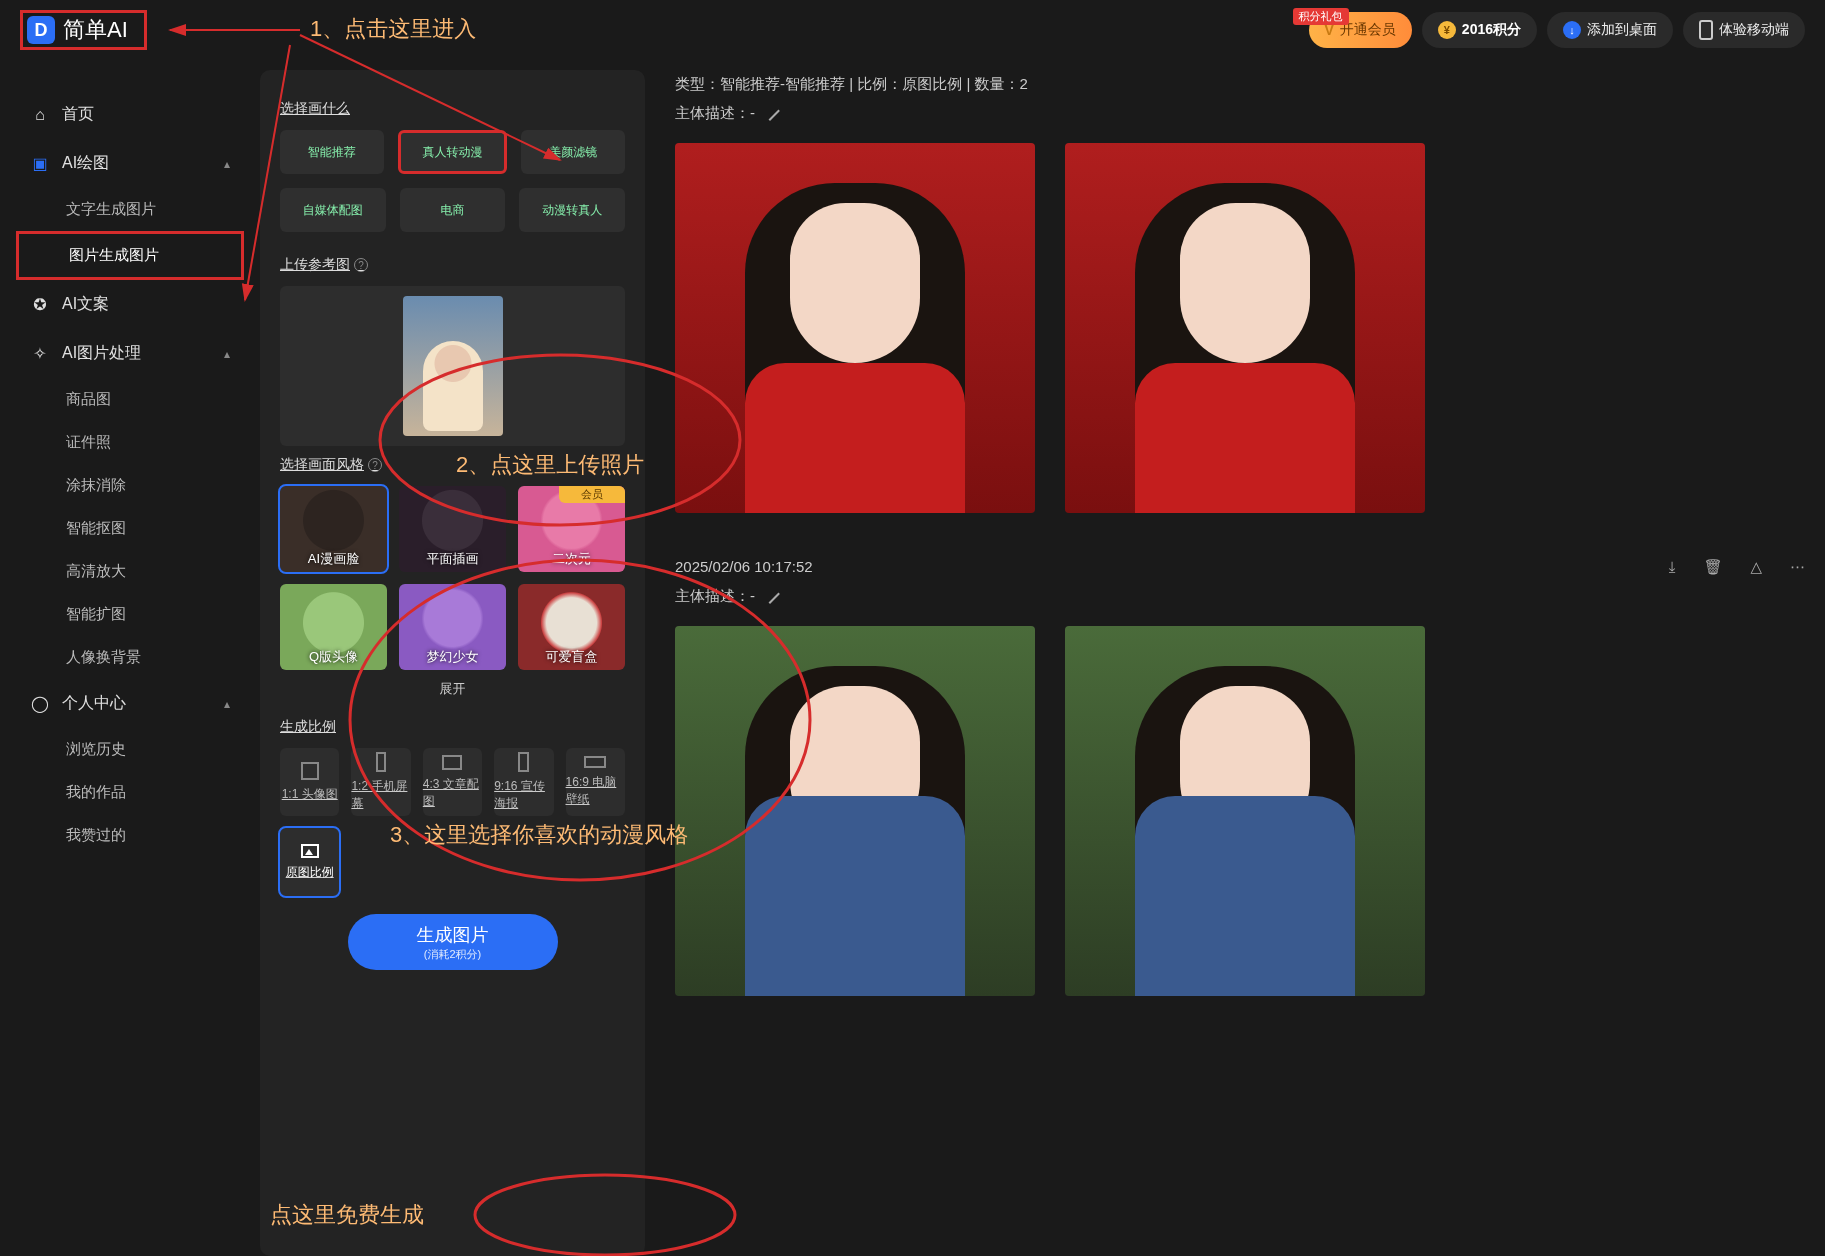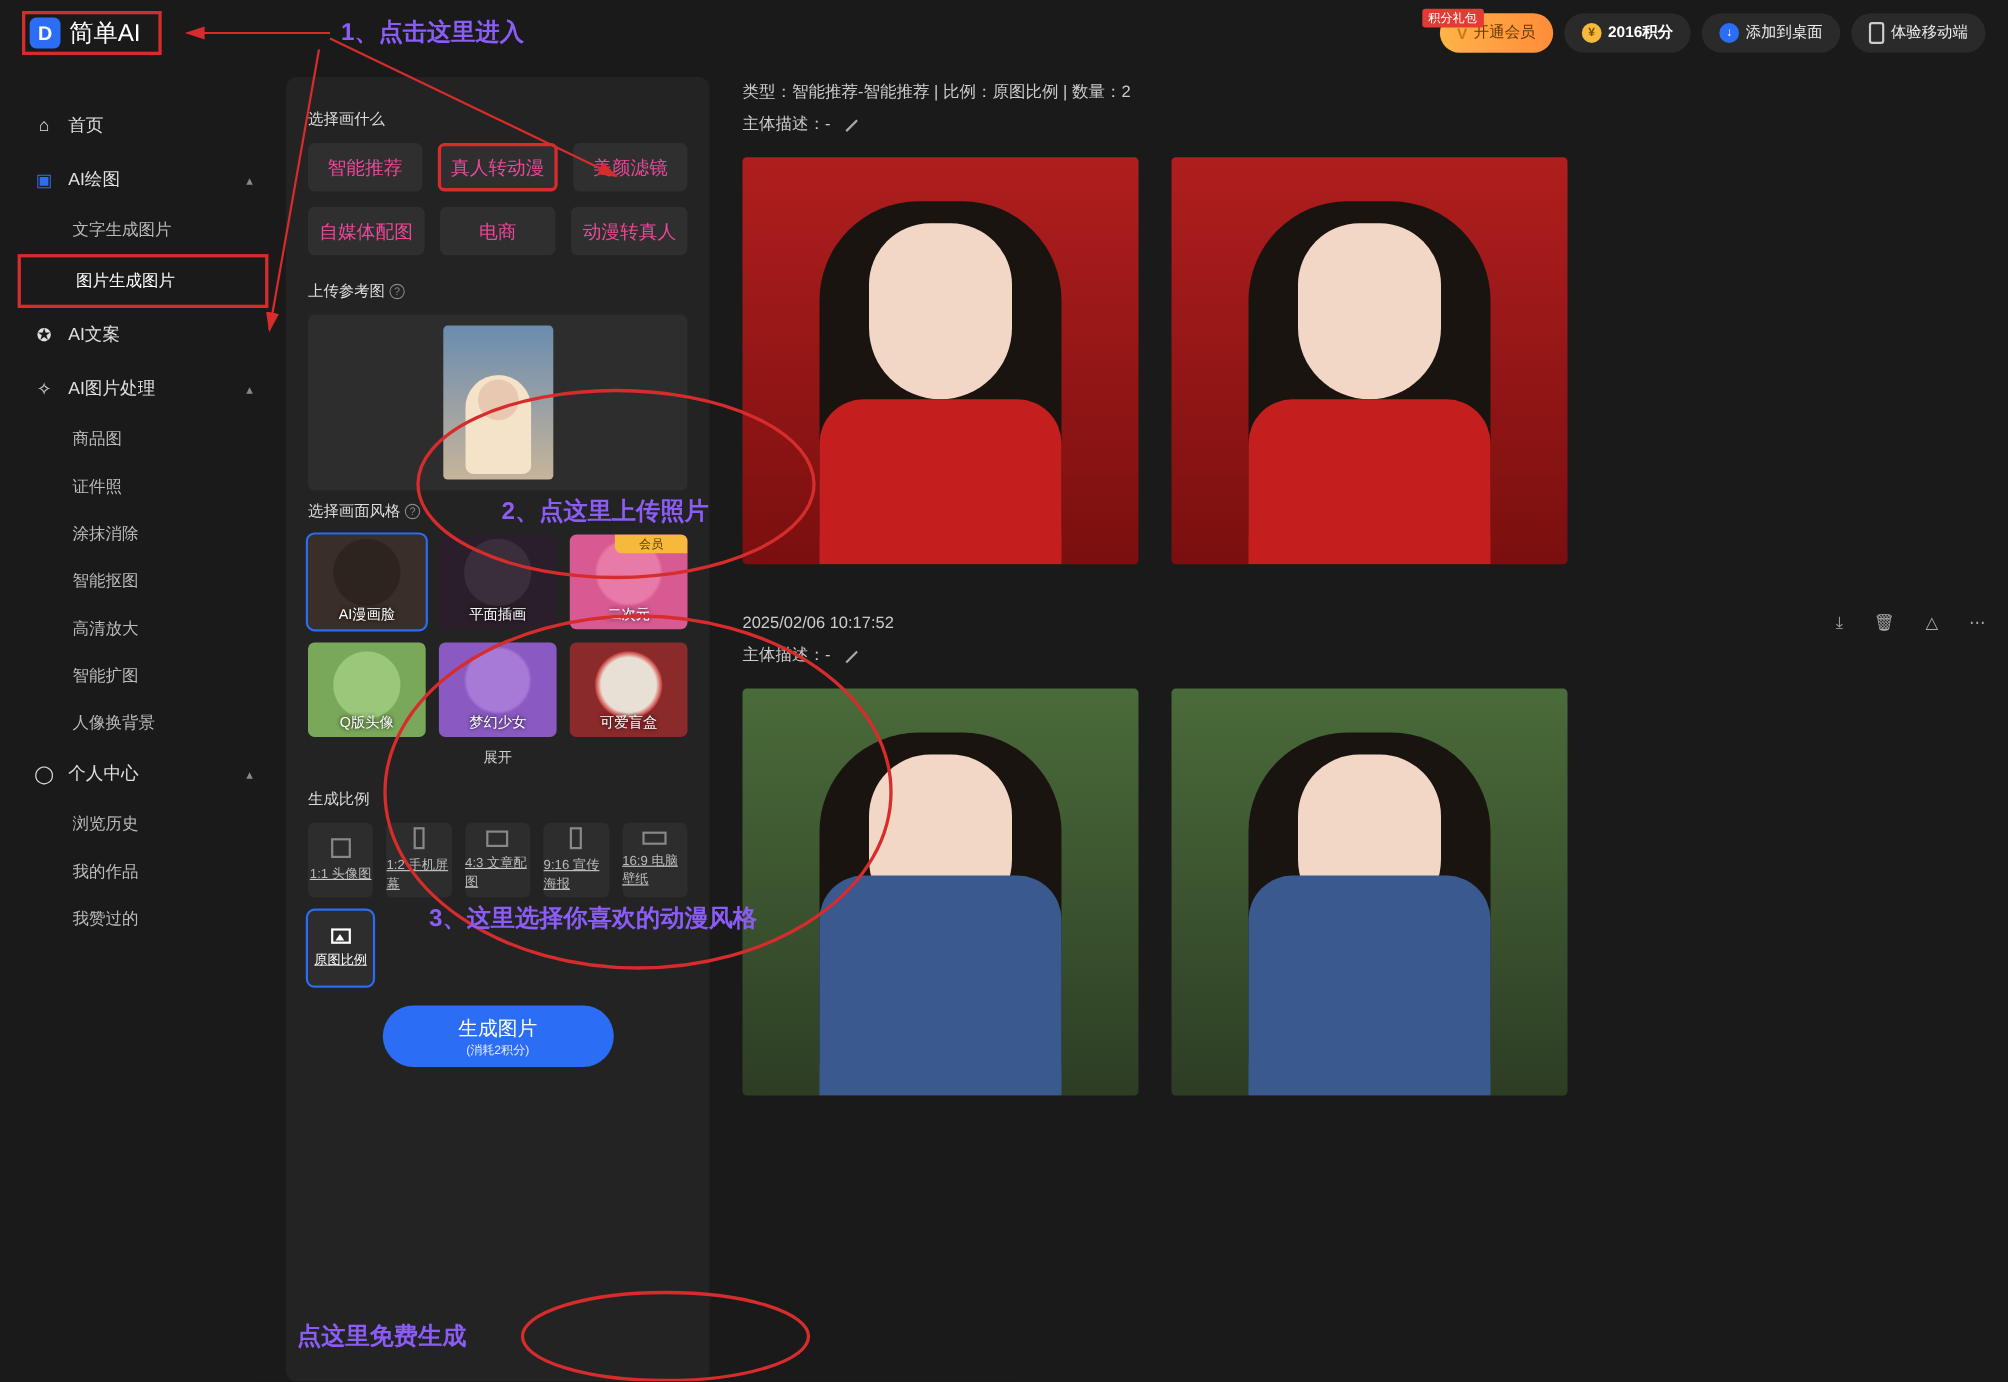--- a/index.html
+++ b/index.html
@@ -25,24 +25,24 @@
 .body { display:flex; height:calc(100% - 60px); }
 .sidebar { width:260px; padding:30px 16px 0 16px; }
 .nav-item { display:flex; align-items:center; gap:12px; padding:14px 14px; color:#e0e0e0; font-size:16px; cursor:pointer; border-radius:4px; position:relative; }
 .nav-item .icon { width:20px; display:flex; justify-content:center; }
 .nav-sub { padding-left:50px; font-size:15px; color:#bbb; padding-top:12px; padding-bottom:12px; cursor:pointer; }
 .nav-sub.hl { border:3px solid #d62c2c; color:#fff; }
 .chev { margin-left:auto; font-size:12px; color:#888; }
 
 
 .panel { width:385px; background:#232323; border-radius:10px; margin:10px 10px 0 0; padding:20px 20px 0 20px; display:flex; flex-direction:column; overflow-y:auto; }
-.sec-title { font-size:14px; color:#ddd; margin:10px 0 12px 0; display:flex; align-items:center; gap:4px; }
+.sec-title { font-size:14px; color:#ddd; margin:10px 0 12px 0; display:flex; align-items:center; gap:4px;text-decoration:underline; }
 .q-icon { width:14px; height:14px; border:1px solid #888; border-radius:50%; display:flex; align-items:center; justify-content:center; font-size:10px; color:#888; }
 .chip-row { display:flex; gap:14px; margin-bottom:14px; }
-.chip { flex:1; height:44px; background:#2f2f2f; border-radius:6px; display:flex; align-items:center; justify-content:center; color:#ec4899; font-size:17px; cursor:pointer; }
+.chip { flex:1; height:44px; background:#2f2f2f; border-radius:6px; display:flex; align-items:center; justify-content:center; color:#86efac; font-size:12px; cursor:pointer; }
 .chip.hl-red { border:3px solid #d62c2c; }
 .upload-zone { background:#2d2d2d; border-radius:6px; height:160px; display:flex; align-items:center; justify-content:center; position:relative; }
 .upload-thumb { width:100px; height:140px; background:linear-gradient(#6a8caf,#c7b49a); border-radius:4px; position:relative; overflow:hidden; }
 .upload-thumb::after{content:"";position:absolute;bottom:5px;left:20px;width:60px;height:90px;background:radial-gradient(circle at 50% 25%,#e8c8b0 18px,transparent 19px),linear-gradient(#f4e3c8,#f4e3c8);border-radius:30px 30px 8px 8px;}
 .style-grid { display:grid; grid-template-columns:repeat(3,1fr); gap:12px; }
 .style-card { height:86px; border-radius:6px; position:relative; overflow:hidden; cursor:pointer; background:#333; }
 .style-card.sel { outline:2px solid #2b6ef5; }
 .style-label { position:absolute; bottom:4px; left:0; right:0; text-align:center; color:#fff; font-size:13px; font-weight:500; text-shadow:0 0 4px #000; }
 .vip-tag { position:absolute; top:0; right:0; background:#f6b93b; color:#5a3a00; font-size:11px; padding:1px 22px; border-radius:0 0 0 6px; }
 .expand { text-align:center; color:#ccc; padding:10px 0; cursor:pointer; font-size:13px; }
@@ -63,21 +63,21 @@
 .res-img { width:360px; height:370px; border-radius:4px; background:#333; position:relative; overflow:hidden; }
 .res-img.red { background:linear-gradient(#b01e1e,#7a0f0f); }
 .res-img.gr { background:linear-gradient(#4a6b3a,#2d3d24); }
 .face { position:absolute; top:60px; left:50%; transform:translateX(-50%); width:130px; height:160px; background:#f3d7c6; border-radius:60px 60px 70px 70px; }
 .body-red { position:absolute; bottom:0; left:50%; transform:translateX(-50%); width:220px; height:150px; background:#c41e1e; border-radius:40px 40px 0 0; }
 .body-blue { position:absolute; bottom:0; left:50%; transform:translateX(-50%); width:220px; height:200px; background:#3a5a8f; border-radius:40px 40px 0 0; }
 .long-hair { position:absolute; top:40px; left:70px; right:70px; height:320px; background:#1a1410; border-radius:90px 90px 20px 20px; }
 .edit-i{display:inline-block;width:14px;height:14px;border-bottom:2px solid #aaa;transform:rotate(-45deg);margin-left:8px;}
 
 
-.anno { position:absolute; color:#8b5cf6; font-size:22px; font-weight:700; pointer-events:none; z-index:50; }
+.anno { position:absolute; color:#fdba74; font-size:22px; font-weight:400; pointer-events:none; z-index:50; }
 svg.anno-svg{position:absolute;top:0;left:0;pointer-events:none;z-index:40;}
 
 
 .sc1{background:radial-gradient(circle at 50% 40%,#2d2420 30px,#3a2e28 31px),#4a3a32;}
 .sc2{background:radial-gradient(circle at 50% 40%,#3a2e3a 30px,#2a1e2a 31px);}
 .sc3{background:radial-gradient(circle at 50% 40%,#e87aa8 28px,#d85a92 31px);}
 .sc4{background:radial-gradient(circle at 50% 45%,#9ac77a 30px,#7aa85a 31px);}
 .sc5{background:radial-gradient(circle at 50% 40%,#a87ad8 28px,#8a5ac2 31px);}
 .sc6{background:radial-gradient(circle at 50% 45%,#e8e0d4 25px,#c44 30px,#8a2a2a 31px);}
 </style>

